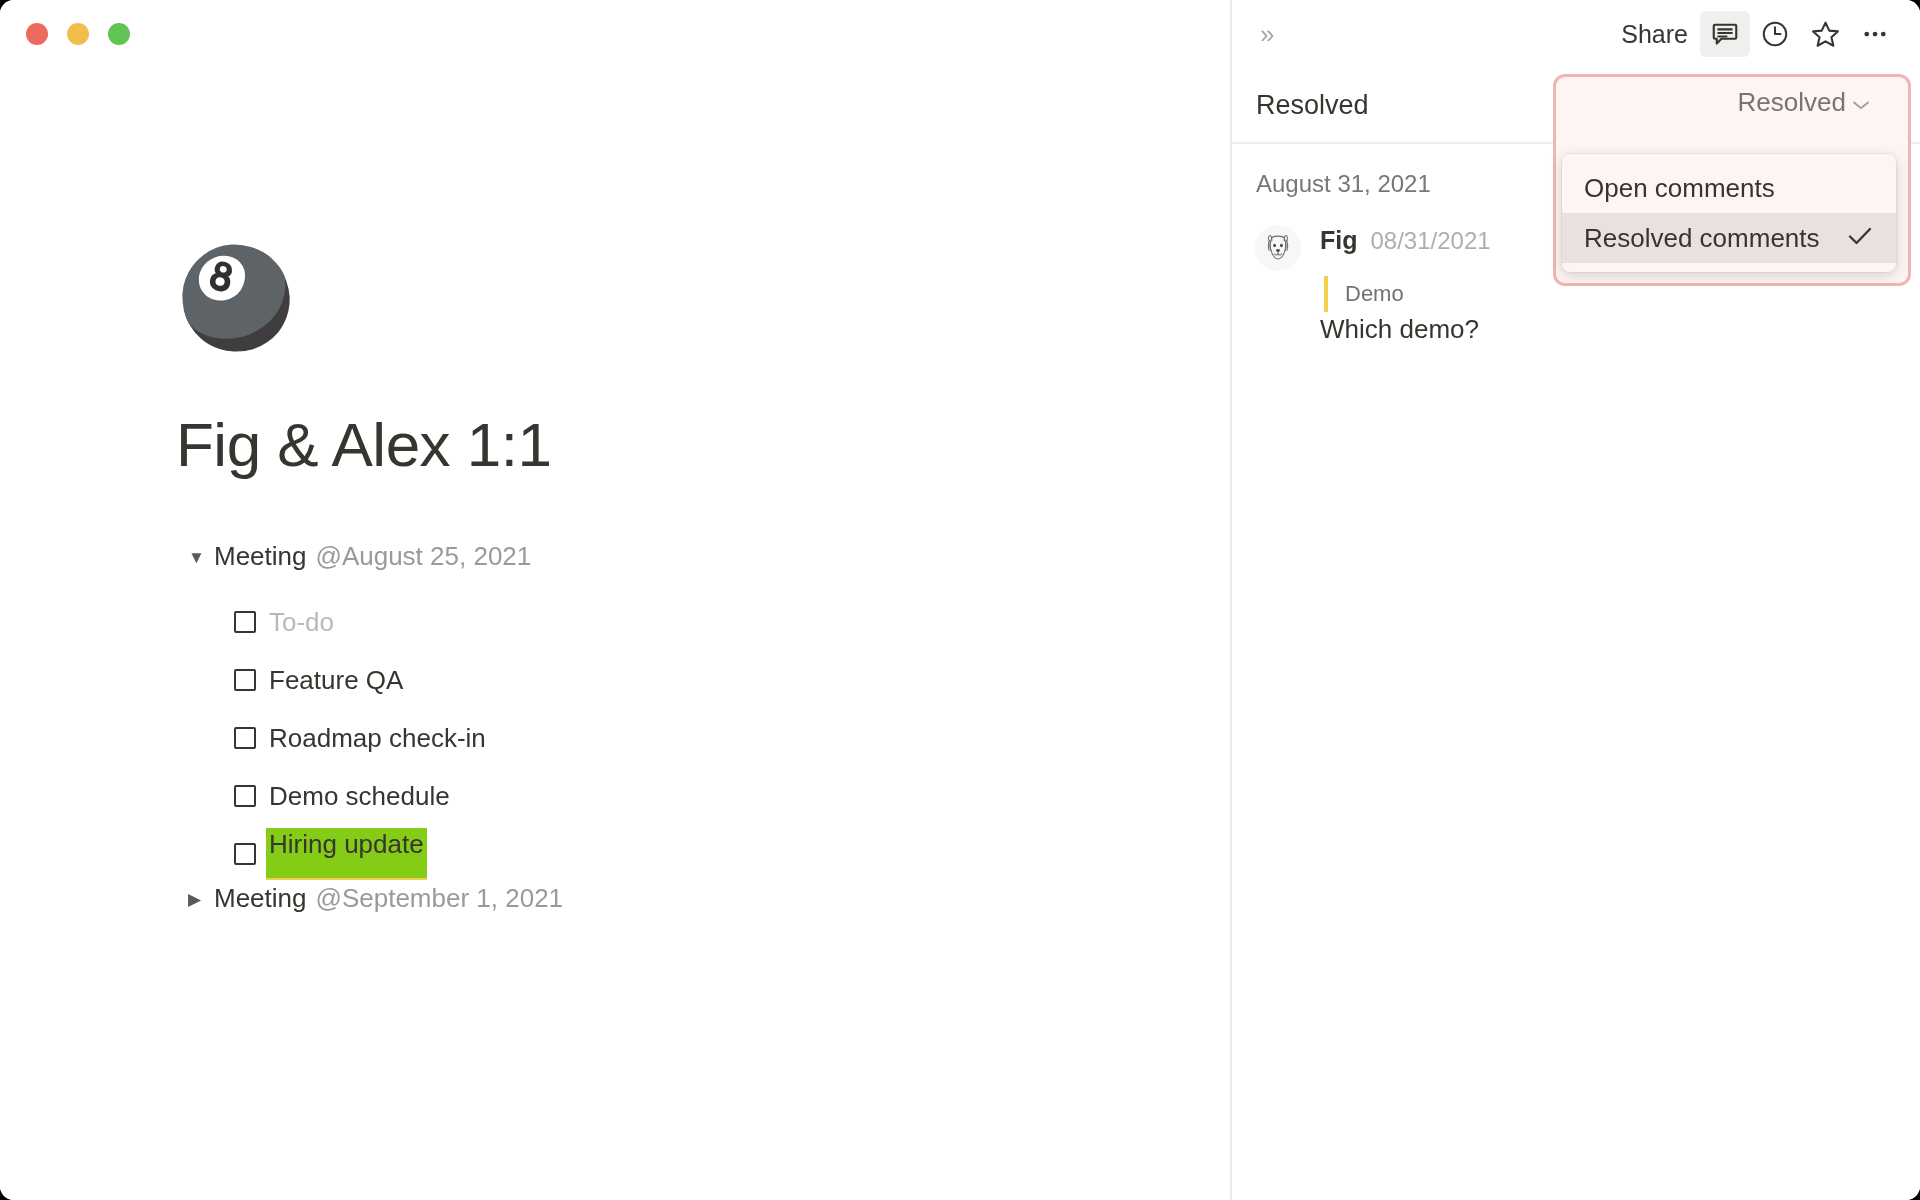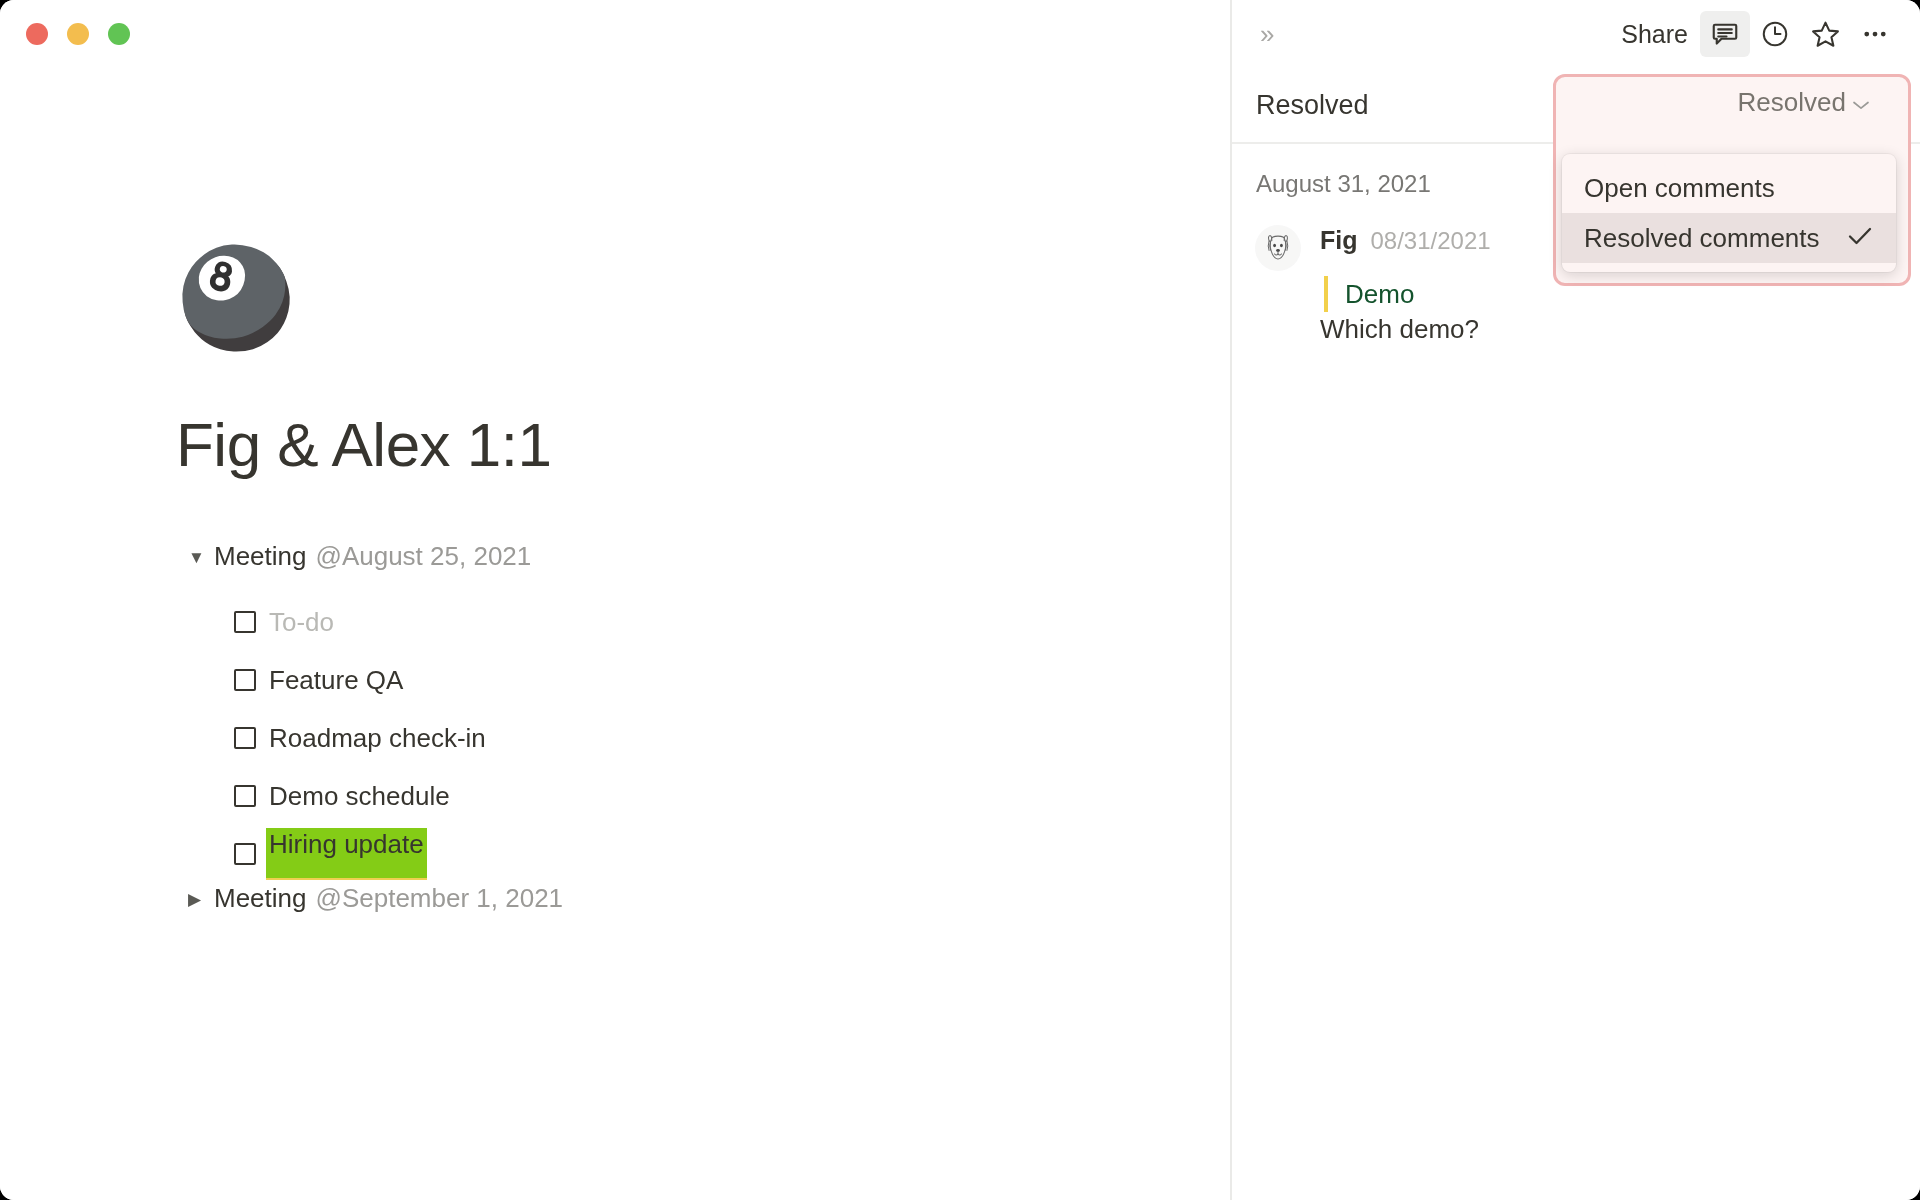--- a/index.html
+++ b/index.html
@@ -343,22 +343,22 @@
   #quoted-block {
     margin-top: 16px;
     margin-left: 4px;
     padding-left: 17px;
     border-left: 4px solid #F2D04B;
     min-height: 36px;
     display: flex;
     align-items: center;
   }
   #quoted-text {
-    font-size: 26px;
-    color: #14532d;
+    font-size: 22px;
+    color: #737373;
   }
   #comment-text {
     font-size: 26px;
     color: #37352F;
     line-height: 1.35;
   }
 </style>
 </head>
 <body>
 

